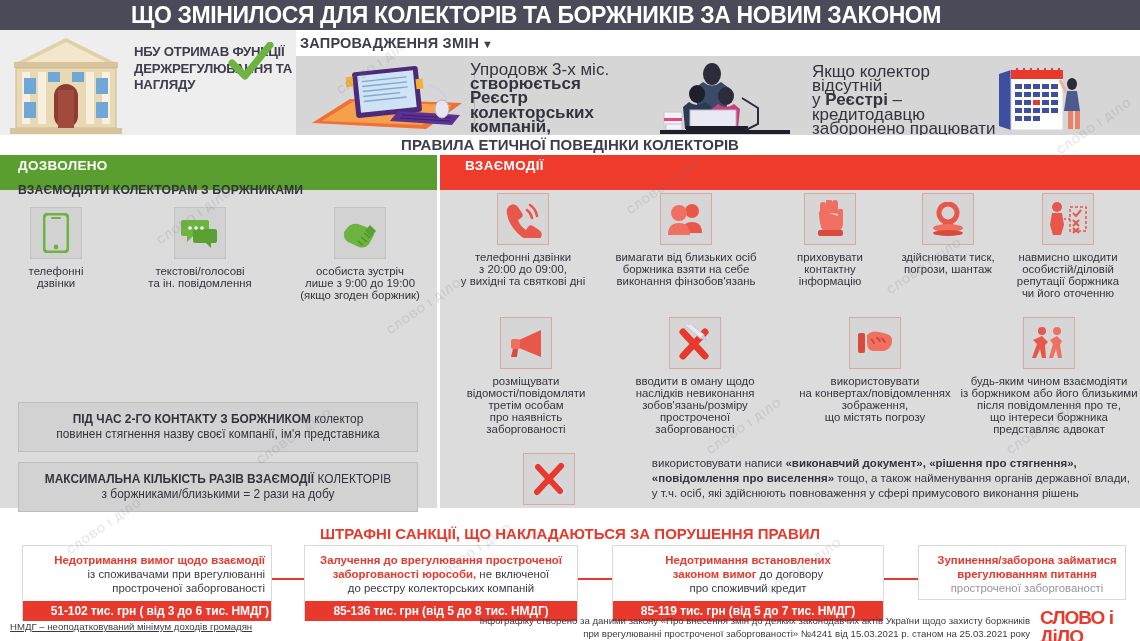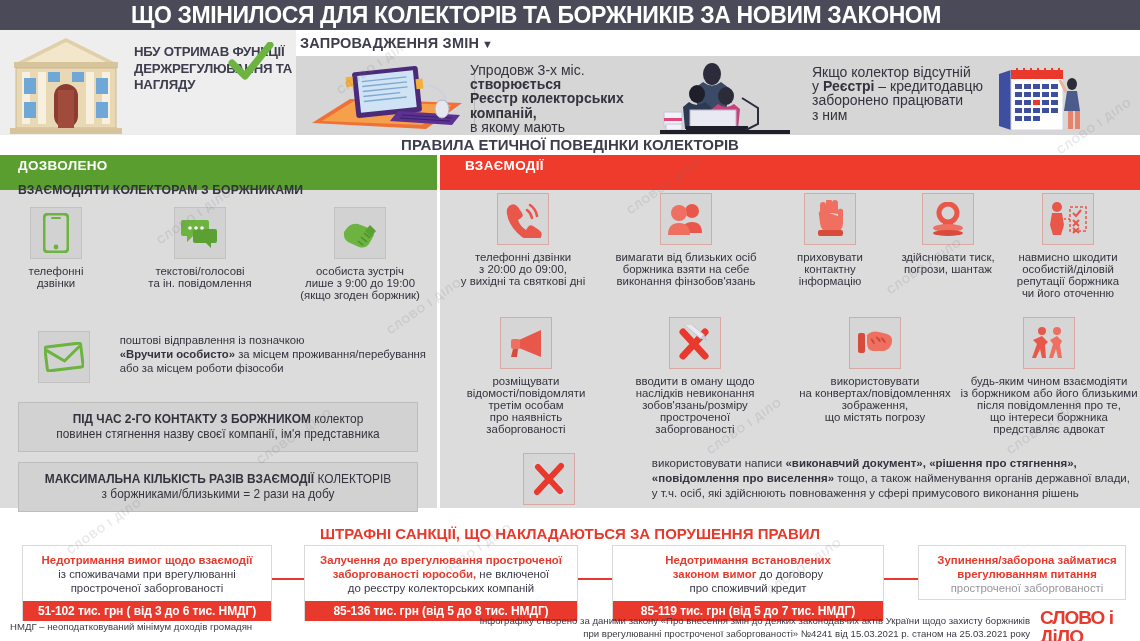--- a/index.html
+++ b/index.html
@@ -43,21 +43,21 @@
     font-size:14.5px; font-weight:bold; color:#3d3d4d; letter-spacing:0.2px;
   }
   .intro-caret { display:inline-block; margin-left:3px; font-size:11px; }
   .intro-strip {
     position:absolute; left:296px; top:56px; width:844px; height:79px;
     background:#d6d6d6;
     display:flex; align-items:center;
   }
   .intro-cell { position:relative; height:79px; display:flex; align-items:center; }
   .intro-sep { width:1px; height:56px; background:#b8b8b8; flex:0 0 1px; }
-  .intro-copy { font-size:14px; color:#33333f; line-height:14.2px; }
+  .intro-copy { font-size:17px; color:#33333f; line-height:14.2px; }
   .intro-copy b { font-weight:bold; }
 
   
   .rules-title {
     position:absolute; left:0; top:135px; width:1140px; height:20px;
     text-align:center; line-height:20px; color:#3d3d4d;
     font-size:15px; font-weight:bold; background:#ffffff;
   }
 
   
@@ -135,21 +135,21 @@
   .sanction em { font-style:normal; color:#e8392c; font-weight:bold; }
   .sanction .amount {
     margin:6px -6px -4px; background:#e8392c; color:#fff;
     font-size:12px; font-weight:bold; padding:3px 2px; letter-spacing:-0.1px;
   }
   .connector { position:absolute; height:2px; background:#e8392c; top:578px; }
 
   
   .nmdg-note {
     position:absolute; left:10px; top:621px;
-    font-size:9.6px; color:#3a3a46;
+    font-size:9.6px; color:#3a3a46;text-decoration:underline;
   }
   .src-note {
     position:absolute; left:380px; top:615px; width:650px;
     text-align:right; font-size:9.6px; color:#3a3a46; line-height:12.6px;
   }
   .logo { position:absolute; left:1040px; top:608px; width:94px; height:28px; }
   .logo-text {
     font-size:19px; font-weight:bold; color:#e8392c; letter-spacing:-1px;
     font-family:"Liberation Sans", sans-serif; line-height:19px;
   }
@@ -346,33 +346,20 @@
             <path d="M24 17 l6 5"></path>
               <path d="M21 21 l6 5"></path>
               <path d="M18 25 l5 4"></path>
           </g>
           <path d="M30 9 l6 6 -5 6 -6 -6z" fill="#5aa033"></path>
         </svg>
       </div>
       <div class="cap">особиста зустріч<br>лише з 9:00 до 19:00<br>(якщо згоден боржник)</div>
     </div>
 
-    <div class="mail-item">
-      <div class="icon-box" style="flex:0 0 52px;">
-        <svg width="40" height="30" viewBox="0 0 40 30">
-          <rect x="2" y="3" width="36" height="24" rx="2" fill="none" stroke="#6cb33f" stroke-width="3" transform="rotate(-7 20 15)"></rect>
-          <path d="M3 6 L20 19 L37 6" fill="none" stroke="#6cb33f" stroke-width="3" transform="rotate(-7 20 15)"></path>
-        </svg>
-      </div>
-      <div class="mail-text">
-        <span>поштові відправлення із позначкою</span><br>
-        <b>«Вручити особисто»</b><span> за місцем проживання/перебування</span><br>
-        <span>або за місцем роботи фізособи</span>
-      </div>
-    </div>
 
     <div class="note-box" id="note1">
       <b>ПІД ЧАС 2-ГО КОНТАКТУ З БОРЖНИКОМ</b><span> колектор</span><br>
       <span>повинен стягнення назву своєї компанії, ім'я представника</span>
     </div>
 
     <div class="note-box" id="note2">
       <b>МАКСИМАЛЬНА КІЛЬКІСТЬ РАЗІВ ВЗАЄМОДІЇ</b><span> КОЛЕКТОРІВ</span><br>
       <span>з боржниками/близькими = 2 рази на добу</span>
     </div>
@@ -513,21 +500,21 @@
       </div>
     </div>
   </div>
 
   <div class="sanctions-title">ШТРАФНІ САНКЦІЇ, ЩО НАКЛАДАЮТЬСЯ ЗА ПОРУШЕННЯ ПРАВИЛ</div>
 
   <div class="connector" style="left:268px; width:40px;"></div>
   <div class="connector" style="left:574px; width:42px;"></div>
   <div class="connector" style="left:880px; width:42px;"></div>
 
-  <div class="sanction" style="left:22px; width:250px;">
+  <div class="sanction" style="left:22px; width:250px;text-align:right;">
     <em>Недотримання вимог щодо взаємодії</em><br>
     <span class="dk">із споживачами при врегулюванні<br>простроченої заборгованості</span>
     <div class="amount">51-102 тис. грн ( від 3 до 6 тис. НМДГ)</div>
   </div>
 
   <div class="sanction" style="left:304px; width:274px;">
     <em>Залучення до врегулювання простроченої<br>заборгованості юрособи,</em><span class="dk"> не включеної<br>до реєстру колекторських компаній</span>
     <div class="amount">85-136 тис. грн  (від 5 до 8 тис. НМДГ)</div>
   </div>
 

